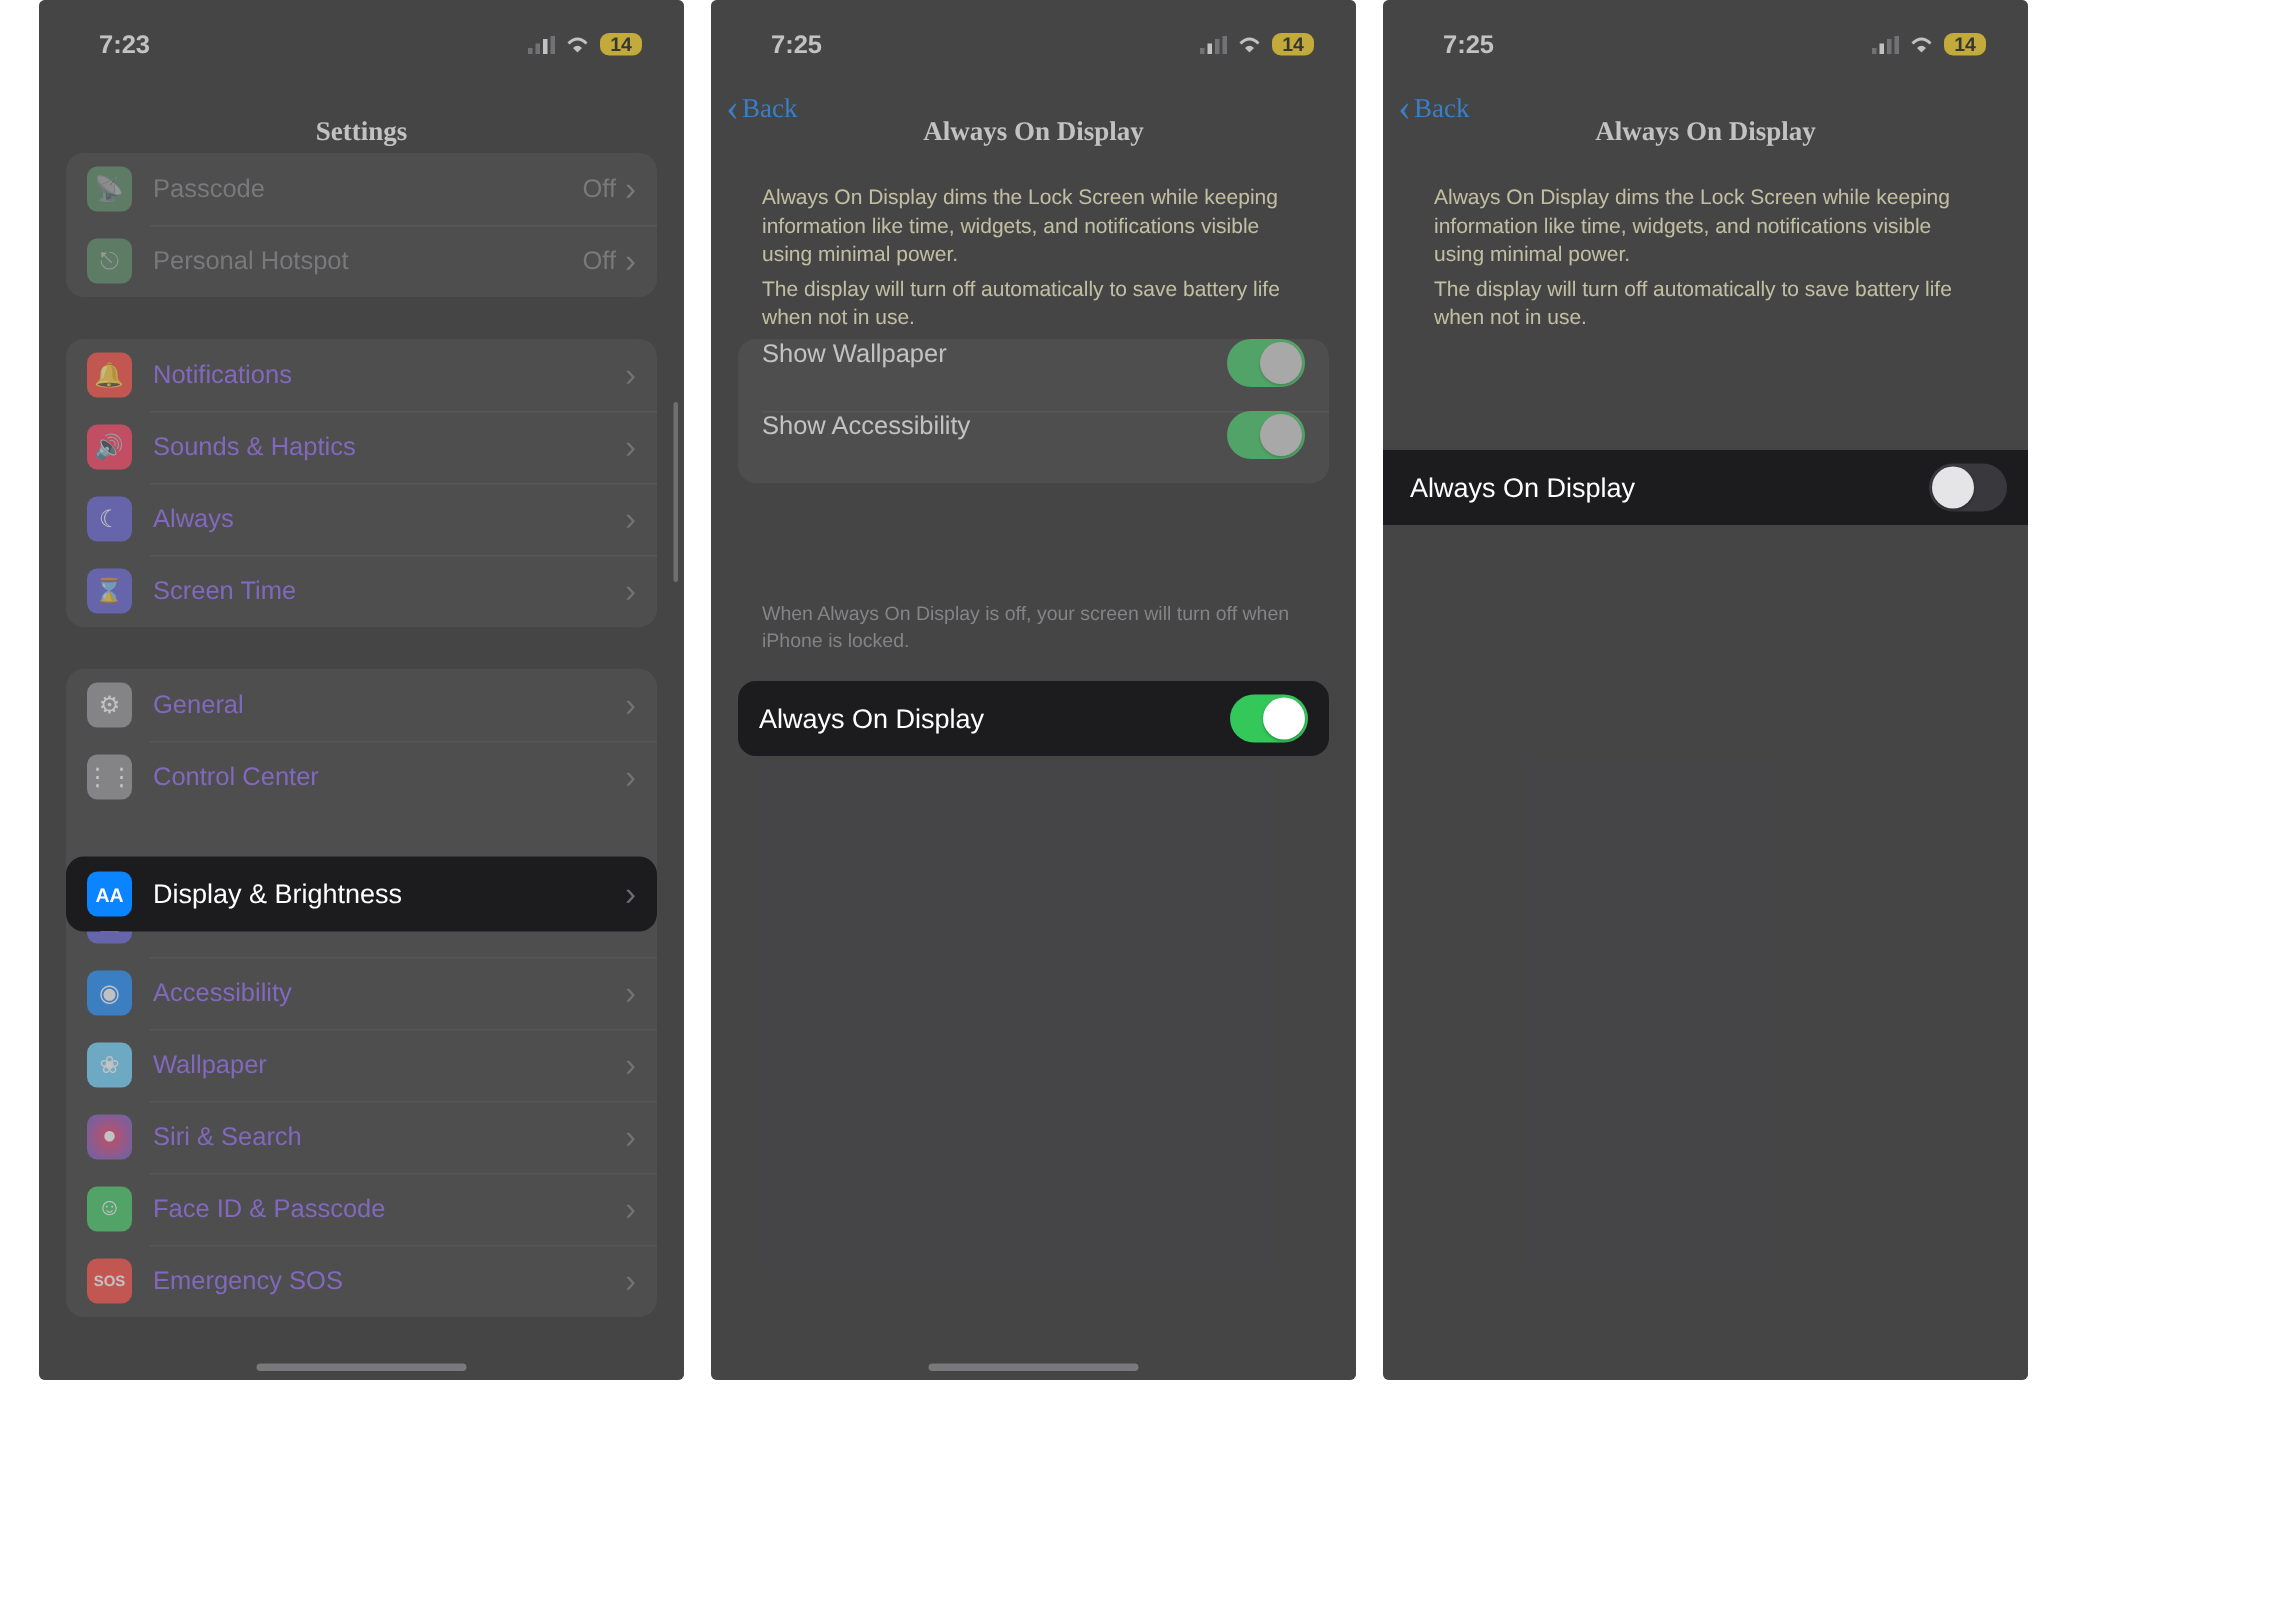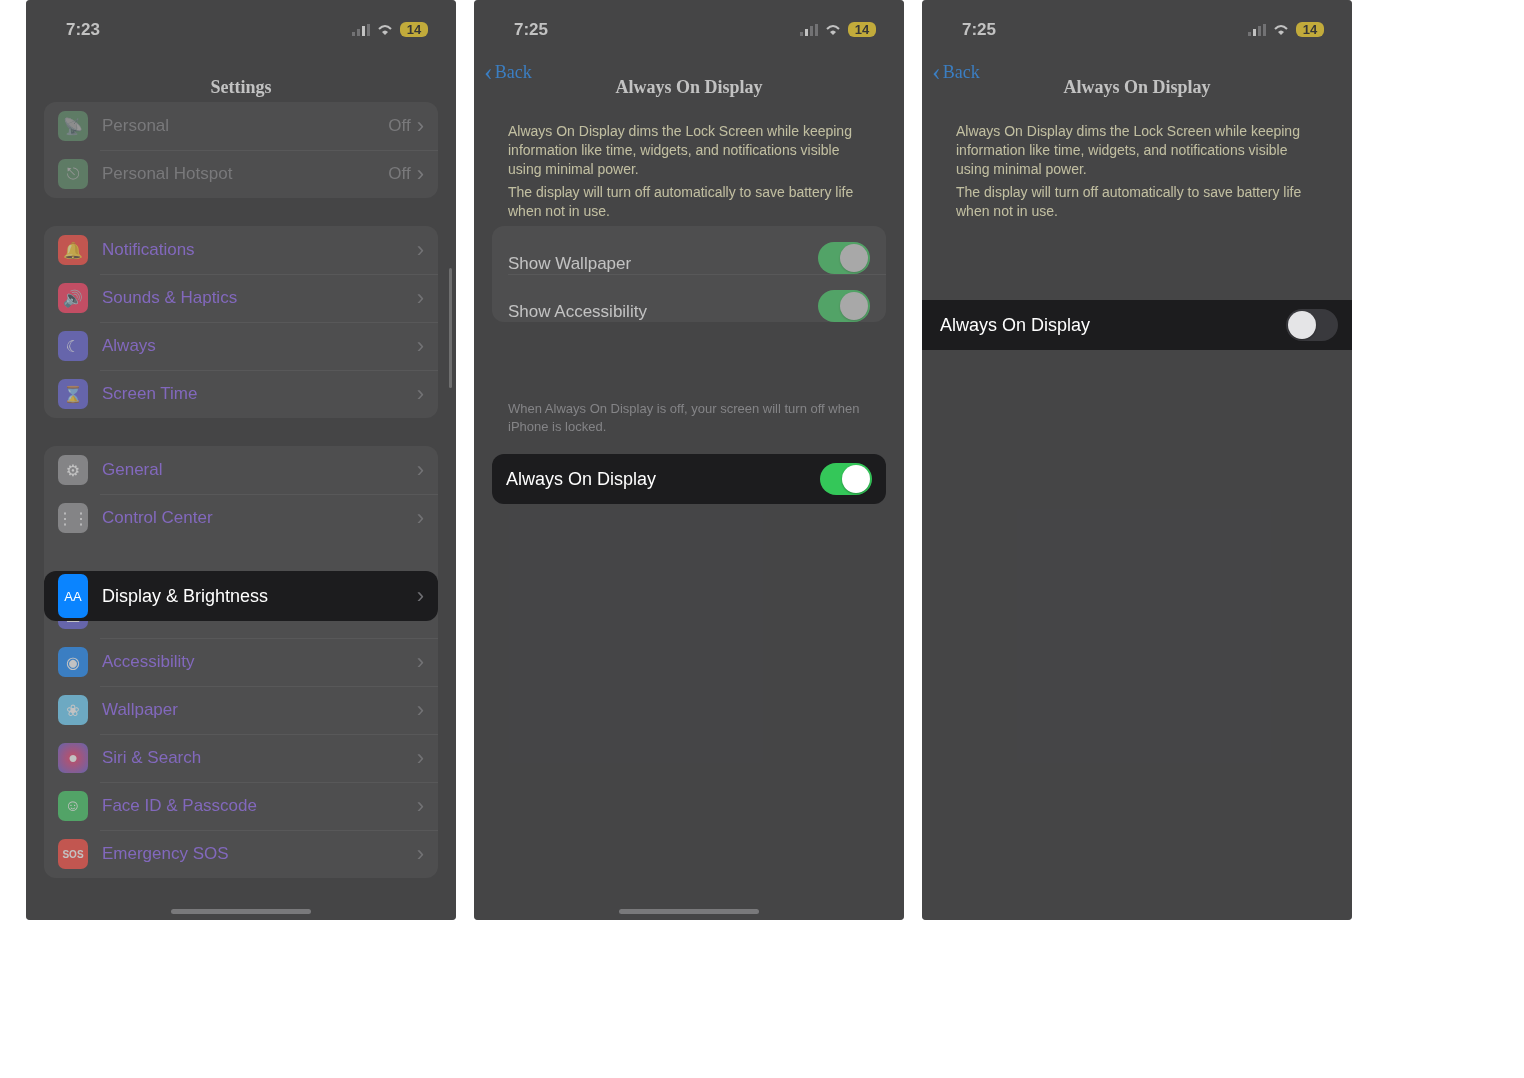--- a/index.html
+++ b/index.html
@@ -105,24 +105,24 @@
     position: absolute;
     left: 18px; right: 18px;
     background: #1c1c1e;
     border-radius: 12px;
     z-index: 5;
     display: flex; align-items: center;
     min-height: 50px;
     padding: 0 14px;
   }
   .float-highlight .icon {
-    width: 30px; height: 44px; border-radius: 7px;
+    width: 30px; height: 30px; border-radius: 7px;
     margin-right: 14px;
     display: flex; align-items: center; justify-content: center;
-    font-size: 14px; color: #fff; flex-shrink: 0; font-weight: 400;
+    font-size: 14px; color: #fff; flex-shrink: 0; font-weight: 700;
   }
   .float-highlight .label { color: #fff; font-size: 18px; flex: 1; }
   .float-highlight .chev-r { color: #6e6e72; font-size: 22px; font-weight: 300; }
 
   
   .desc {
     color: #fef9c3; font-size: 14px; line-height: 1.35;
     padding: 0 34px;
   }
   .desc-top { margin-top: 24px; }
@@ -133,21 +133,21 @@
     text-transform: uppercase;
   }
 
   .list-card {
     background: rgba(58,58,60,0.55);
     margin: 6px 18px 0 18px;
     border-radius: 12px;
     overflow: hidden;
   }
   .list-row {
-    display: flex; align-items: flex-end; justify-content: space-between;
+    display: flex; align-items: flex-start; justify-content: space-between;
     min-height: 48px; padding: 0 16px;
     position: relative;
   }
   .list-row + .list-row::before {
     content: ""; position: absolute; top:0; left:16px; right:0; height:1px;
     background: rgba(120,120,120,0.25);
   }
   .list-row .label { color: #fff; font-size: 17px; }
 
   
@@ -212,21 +212,21 @@
   </div>
   <div class="nav-bar">
     <span class="nav-title">Settings</span>
   </div>
 
   <div class="scroll">
 
     <div class="group" style="margin-top:4px;">
       <div class="row dimmed">
         <div class="icon" style="background:#34c759;">📡</div>
-        <span class="label">Personal</span>
+        <span class="label">Passcode</span>
         <span class="value">Off</span>
         <span class="chev-r">›</span>
       </div>
       <div class="row dimmed">
         <div class="icon" style="background:#34c759;">⎋</div>
         <span class="label">Personal Hotspot</span>
         <span class="value">Off</span>
         <span class="chev-r">›</span>
       </div>
     </div>

